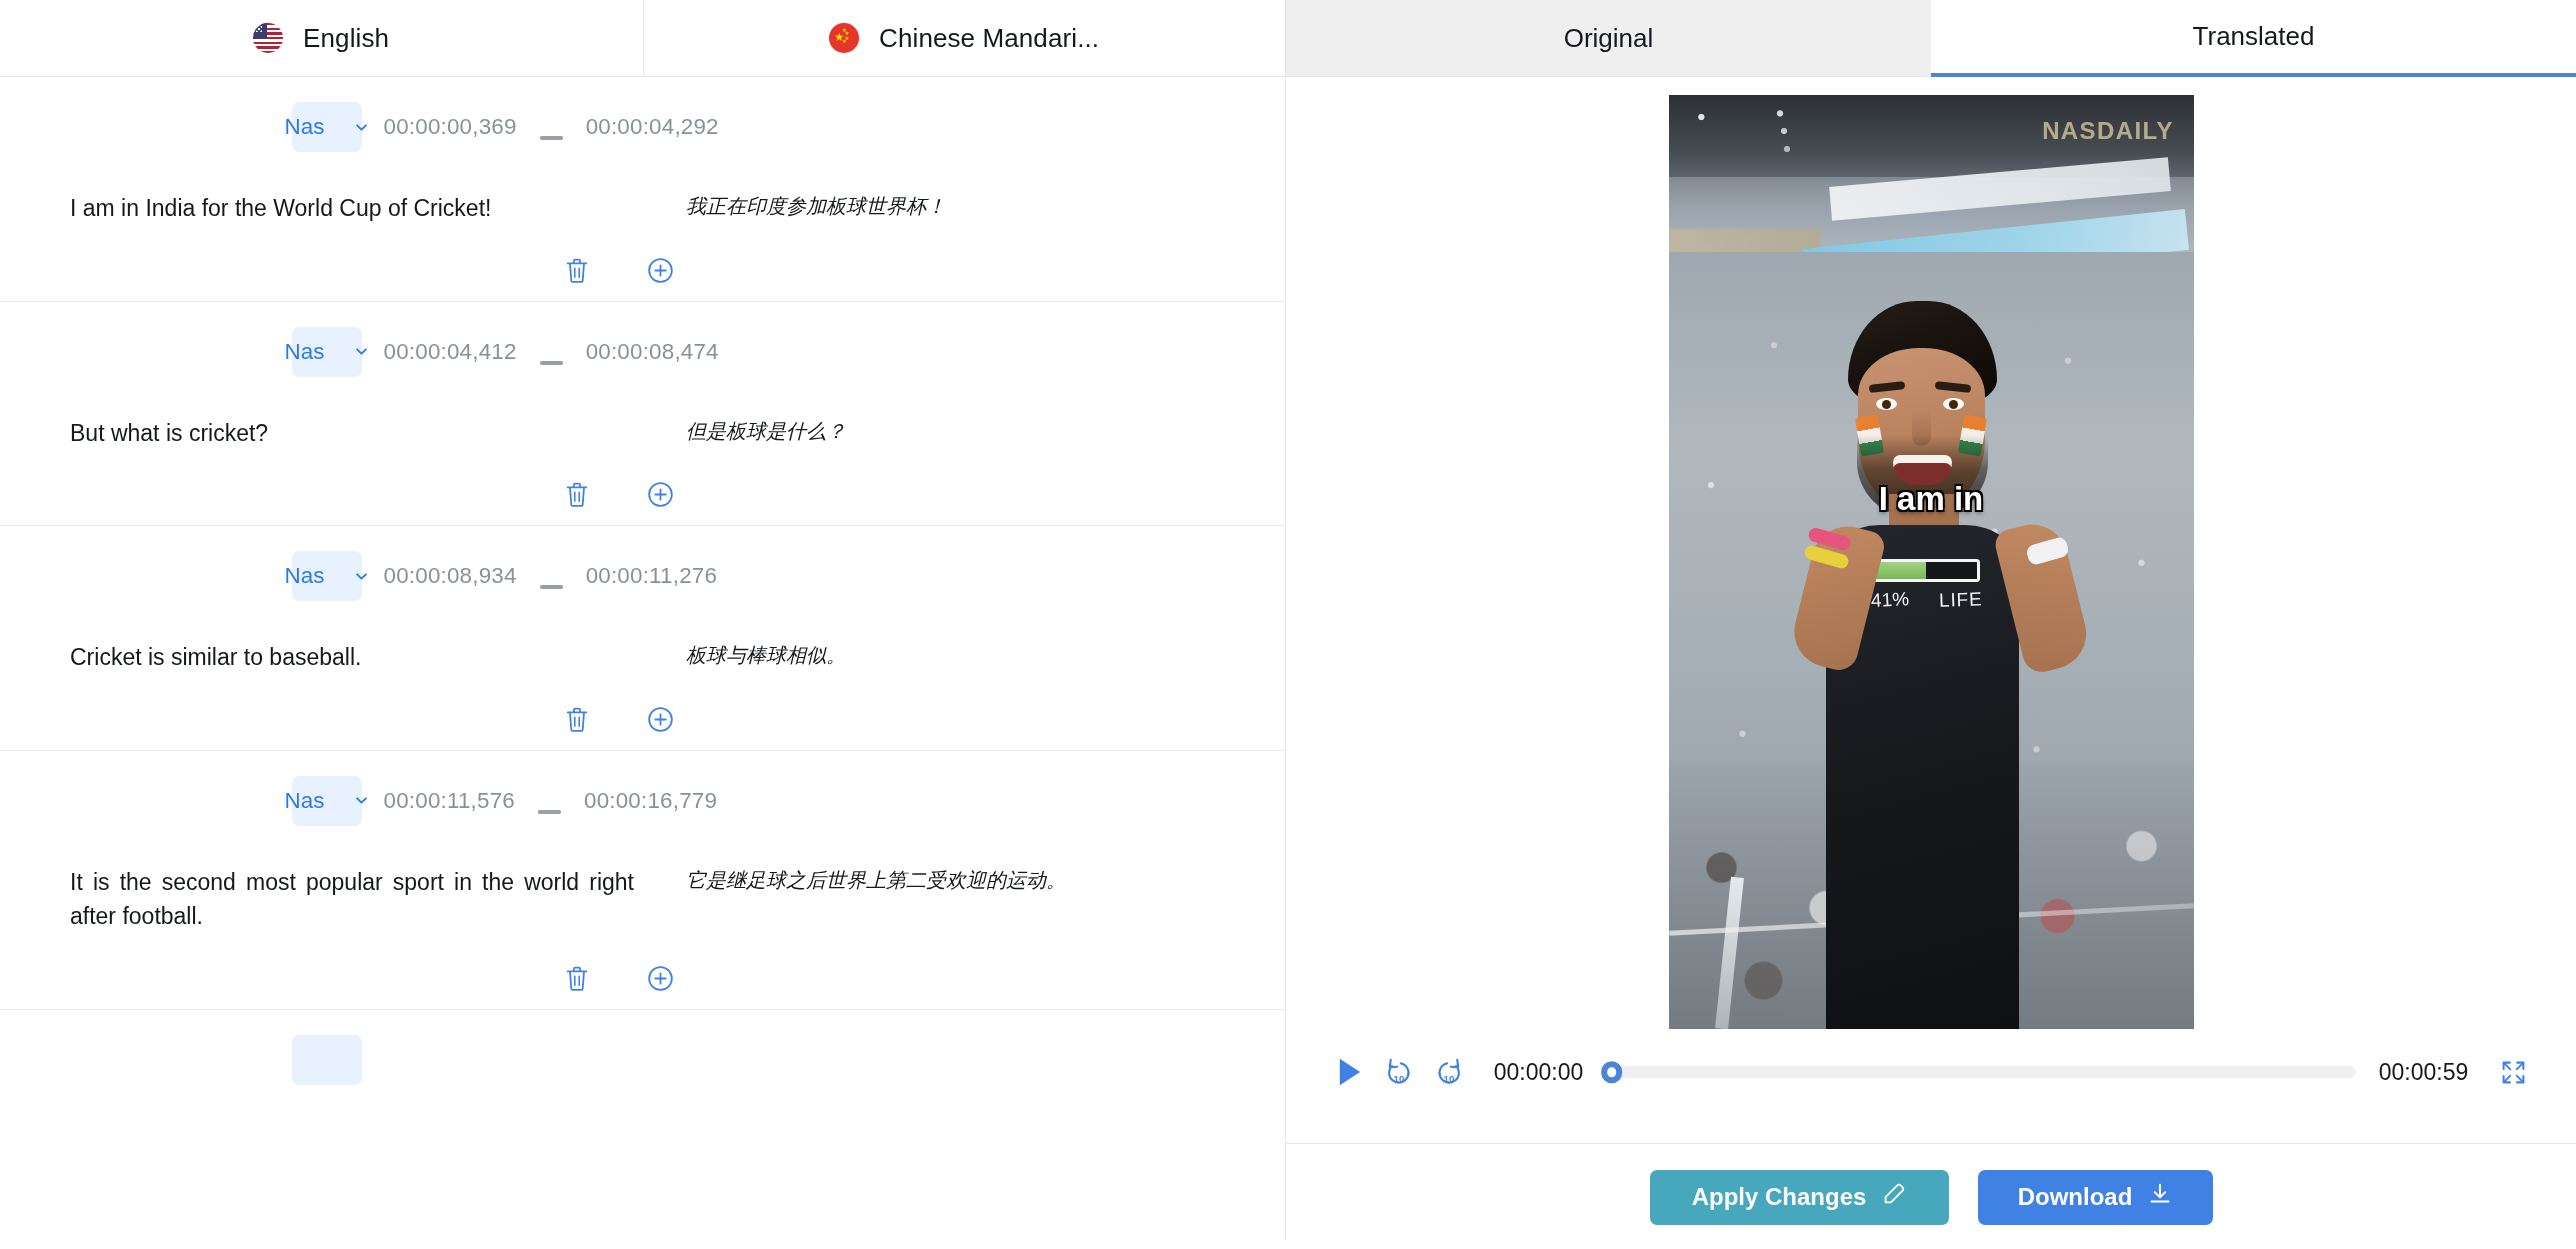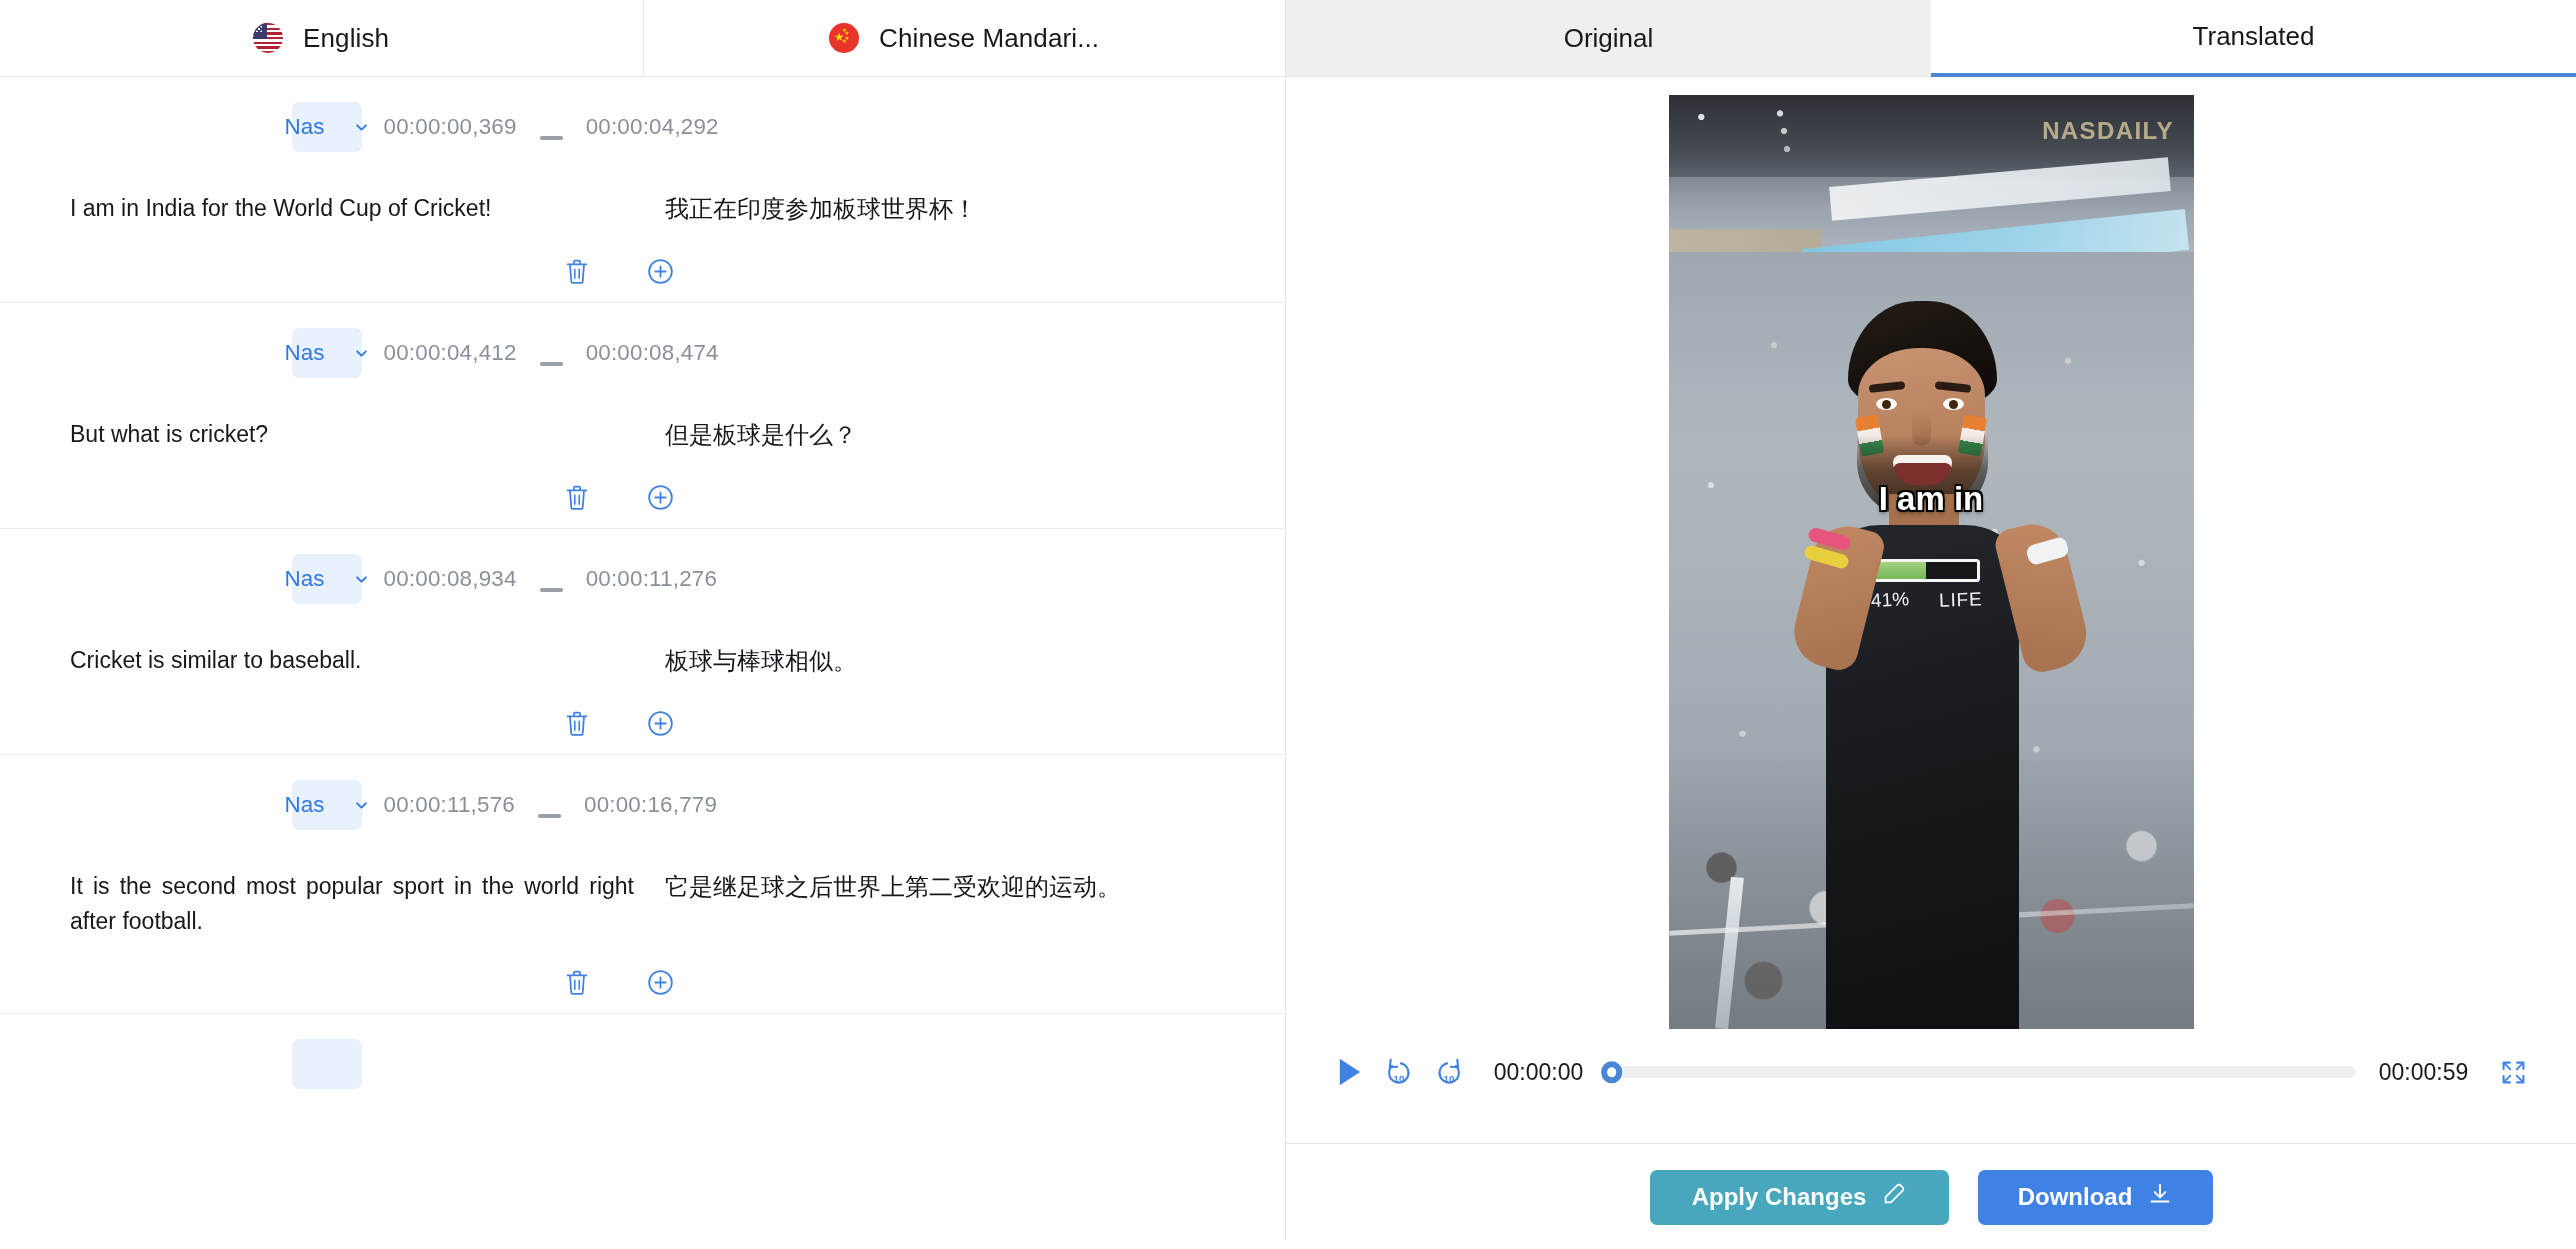--- a/index.html
+++ b/index.html
@@ -110,22 +110,22 @@
   .sub-texts {
     display: flex; align-items: flex-start;
     padding: 39px 0 0 0;
   }
   .sub-text-en {
     width: 564px; margin-left: 70px;
     font-size: 23px; line-height: 1.5; color: #15181c;
     text-align: justify; text-justify: inter-word;
   }
   .sub-text-zh {
-    width: 537px; margin-left: 31px;
-    font-size: 24px; line-height: 1.5; color: #15181c;
+    width: 537px; margin-left: 52px;
+    font-size: 20px; line-height: 1.5; color: #15181c; font-style: italic;
   }
 
   .sub-actions {
     display: flex; align-items: center; gap: 47px;
     padding-left: 559px; margin-top: 23px; height: 43px;
   }
   .icon-btn {
     width: 36px; height: 36px;
     display: flex; align-items: center; justify-content: center;
     cursor: pointer; background: none; border: none;

